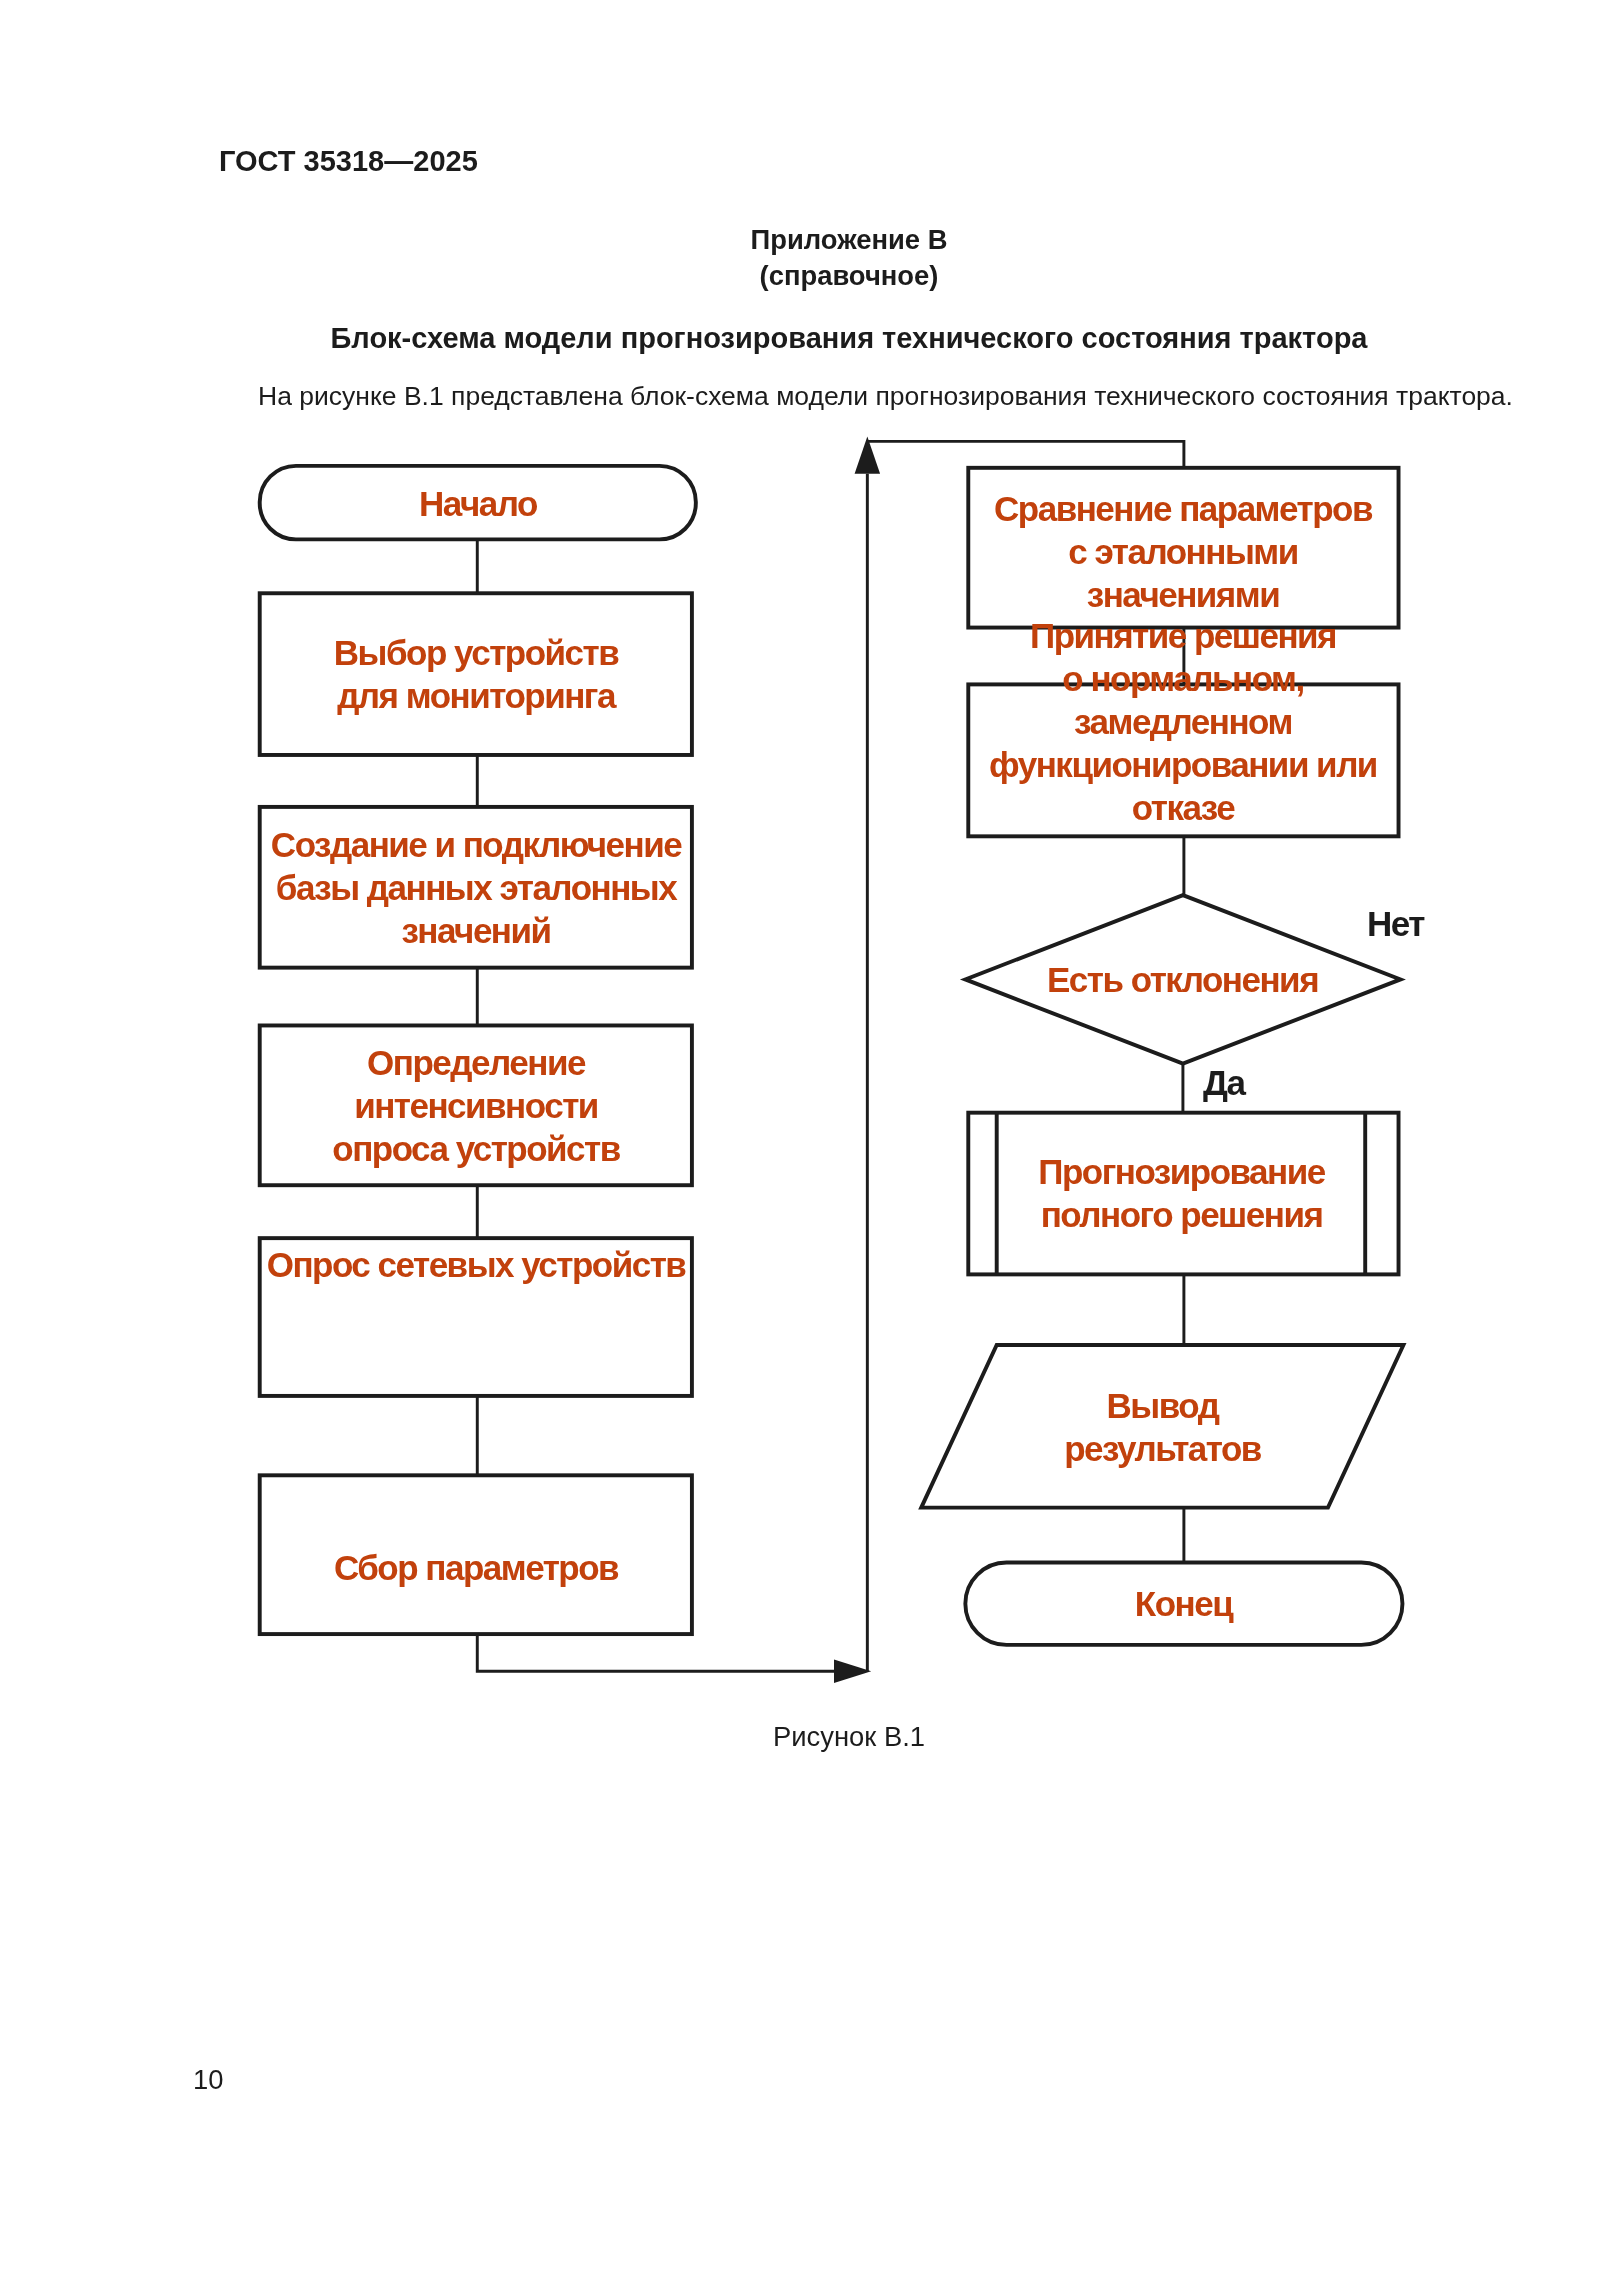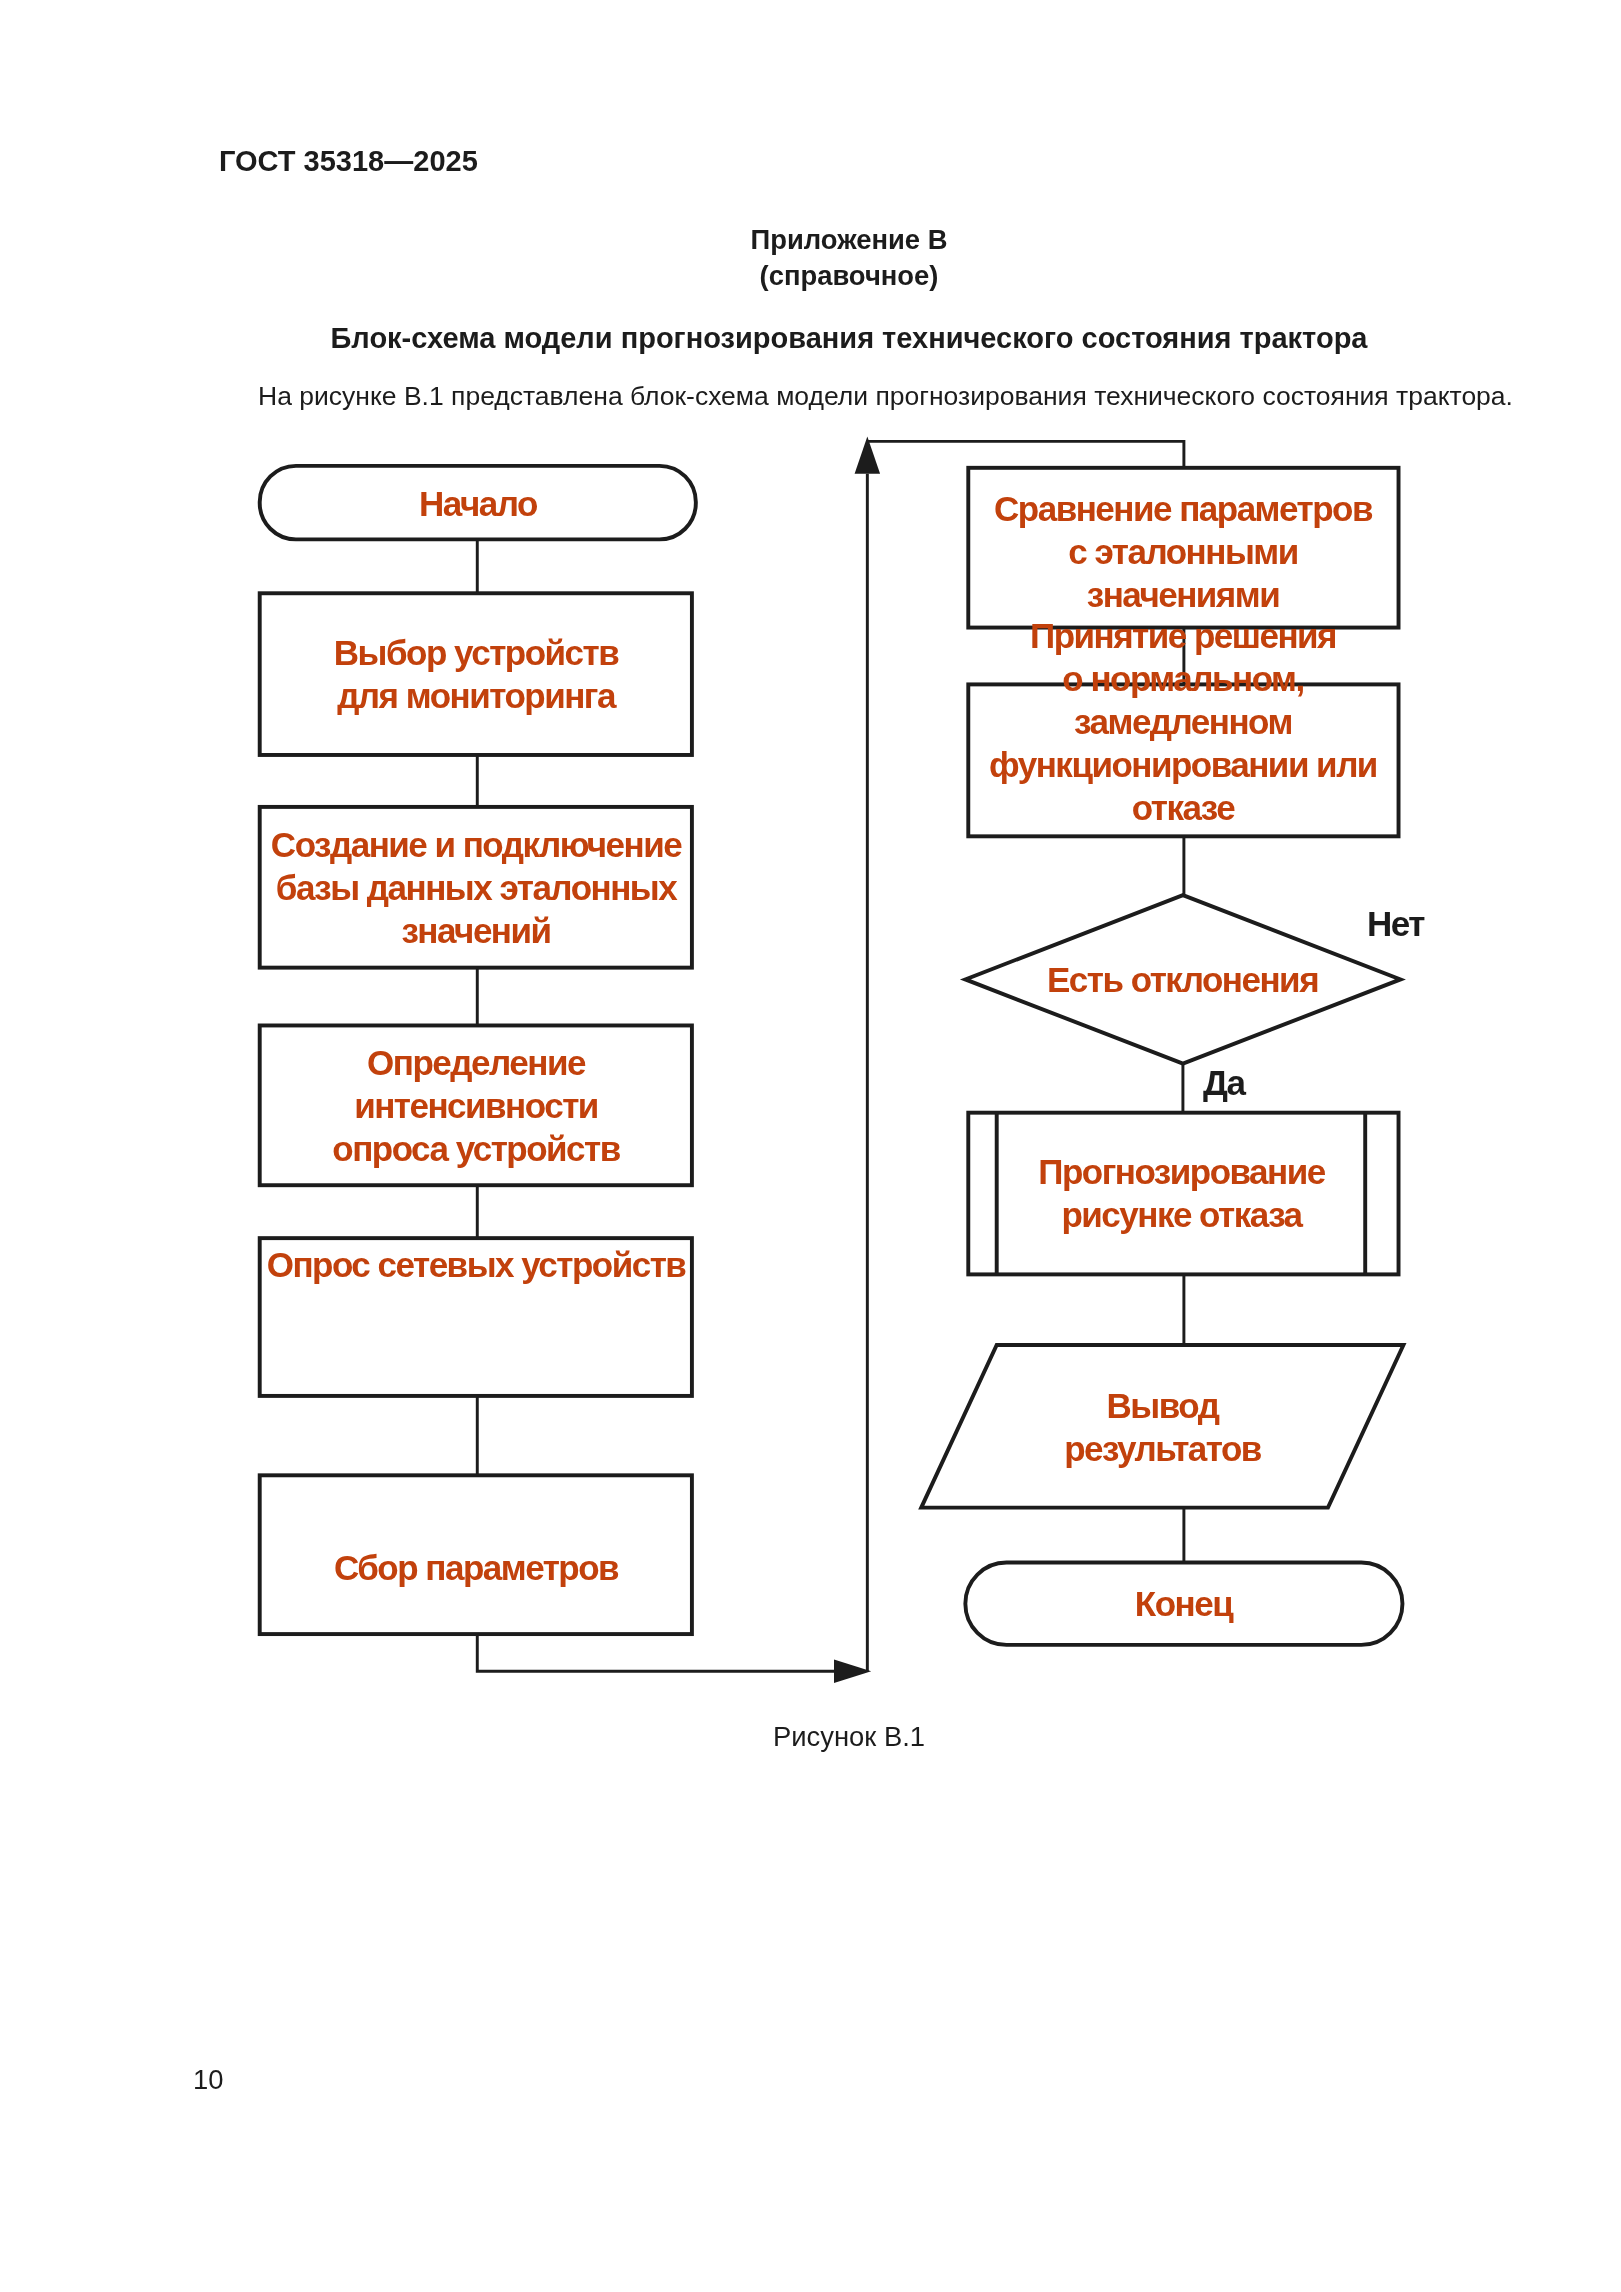--- a/index.html
+++ b/index.html
@@ -133,19 +133,19 @@
   <div class="flow-label lbl-step5">Сбор параметров</div>
   <div class="flow-label lbl-compare">Сравнение параметров
 с эталонными значениями</div>
   <div class="flow-label lbl-decide">Принятие решения
 о нормальном, замедленном
 функционировании или отказе</div>
   <div class="flow-label lbl-cond">Есть отклонения</div>
   <div class="branch-label lbl-no">Нет</div>
   <div class="branch-label lbl-yes">Да</div>
   <div class="flow-label lbl-predict">Прогнозирование
-рисунке отказа</div>
+полного решения</div>
   <div class="flow-label lbl-output">Вывод
 результатов</div>
   <div class="flow-label lbl-end">Конец</div>
 
 </div>
 
 
 </body></html>

